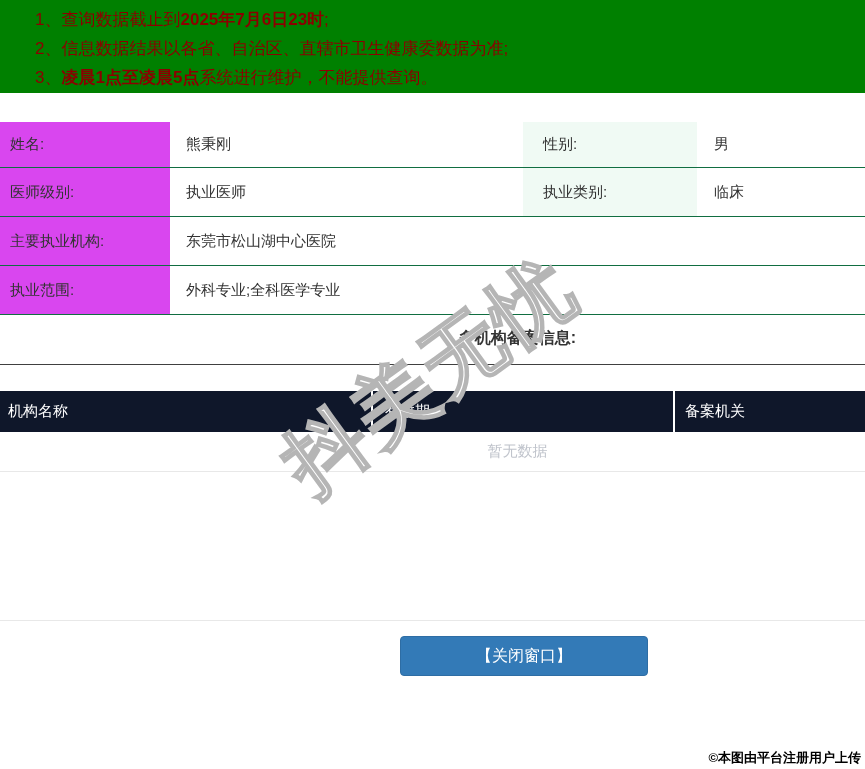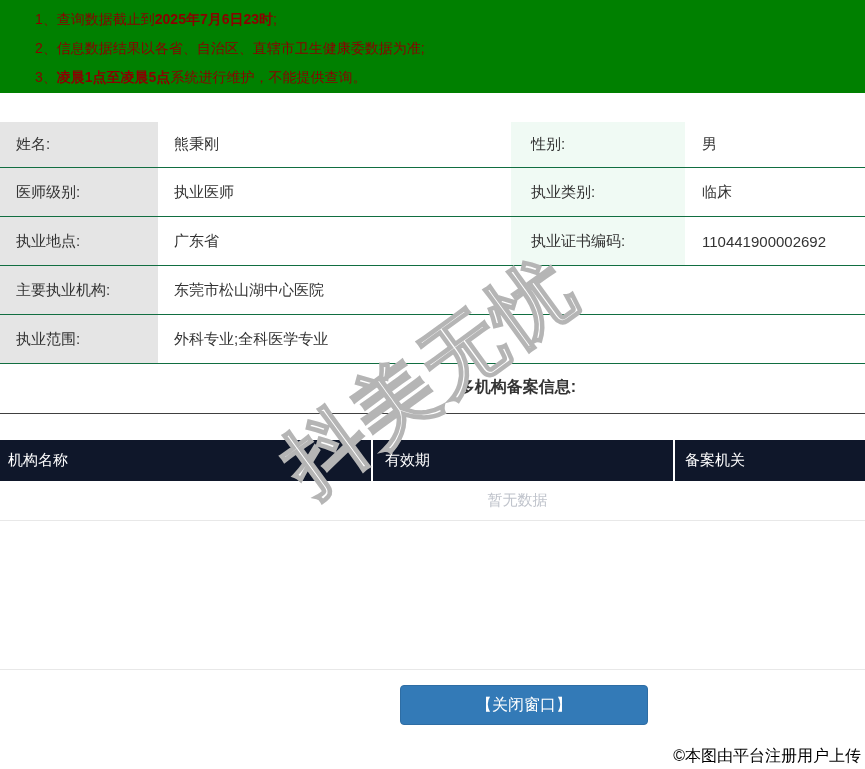--- a/index.html
+++ b/index.html
@@ -7,32 +7,32 @@
     width:865px; height:769px; overflow:hidden; position:relative;
     background:#ffffff; color:#333;
     font-family:"Liberation Sans","DejaVu Sans",sans-serif;
   }
   
   .banner {
     background:#008000; height:93px; box-sizing:border-box;
     padding:5px 0 0 35px;
   }
   .banner-line {
-    line-height:29px; font-size:14px; color:#8b0000; white-space:nowrap;
+    line-height:29px; font-size:17px; color:#8b0000; white-space:nowrap;
   }
   .banner-line .seg-bold { font-weight:bold; }
   
   .info-table { margin-top:29px; }
   .irow {
     display:flex; height:49px; box-sizing:border-box;
     border-bottom:1px solid #116e41; align-items:stretch; font-size:15px;
   }
   .irow.first { height:46px; }
   .icell { display:flex; align-items:center; box-sizing:border-box; }
-  .cell-l1 { width:158px; background:#e5e5e5; padding-left:16px; }
+  .cell-l1 { width:170px; background:#d946ef; padding-left:10px; }
   .cell-v1 { width:353px; padding-left:16px; }
   .cell-l2 { width:174px; background:#f0faf4; padding-left:20px; }
   .cell-v2 { flex:1; padding-left:17px; }
   .cell-vwide { flex:1; padding-left:16px; }
   
   .section-title-row {
     height:50px; box-sizing:border-box; border-bottom:1px solid #404040;
     padding:13px 0 0 170px; text-align:center;
     font-size:16px; font-weight:bold; color:#333;
   }
@@ -63,21 +63,21 @@
   
   .watermark {
     position:absolute; left:431px; top:377px;
     transform:translate(-50%,-50%) rotate(-36deg);
     font-size:80px; font-weight:bold; letter-spacing:4px; white-space:nowrap;
     color:#ffffff; -webkit-text-stroke:2px #b5b5b5;
     z-index:10; pointer-events:none;
   }
   .stamp {
     position:absolute; right:4px; bottom:2px; z-index:11;
-    font-size:16px; font-weight:normal; color:#000; white-space:nowrap;
+    font-size:13px; font-weight:bold; color:#000; white-space:nowrap;
     text-shadow:-1px -1px 0 #fff, 1px -1px 0 #fff, -1px 1px 0 #fff, 1px 1px 0 #fff;
   }
 </style>
 </head>
 <body>
 
 <div class="banner">
   <div class="banner-line">
     <span>1、</span><span>查询数据截止到</span><span class="seg-bold">2025年7月6日23时</span><span>;</span>
   </div>
@@ -98,26 +98,20 @@
     <div class="icell cell-v2">男</div>
   </div>
 
   <div class="irow">
     <div class="icell cell-l1">医师级别:</div>
     <div class="icell cell-v1">执业医师</div>
     <div class="icell cell-l2">执业类别:</div>
     <div class="icell cell-v2">临床</div>
   </div>
 
-  <div class="irow">
-    <div class="icell cell-l1">执业地点:</div>
-    <div class="icell cell-v1">广东省</div>
-    <div class="icell cell-l2">执业证书编码:</div>
-    <div class="icell cell-v2">110441900002692</div>
-  </div>
 
   <div class="irow">
     <div class="icell cell-l1">主要执业机构:</div>
     <div class="icell cell-vwide">东莞市松山湖中心医院</div>
   </div>
 
   <div class="irow">
     <div class="icell cell-l1">执业范围:</div>
     <div class="icell cell-vwide">外科专业;全科医学专业</div>
   </div>

